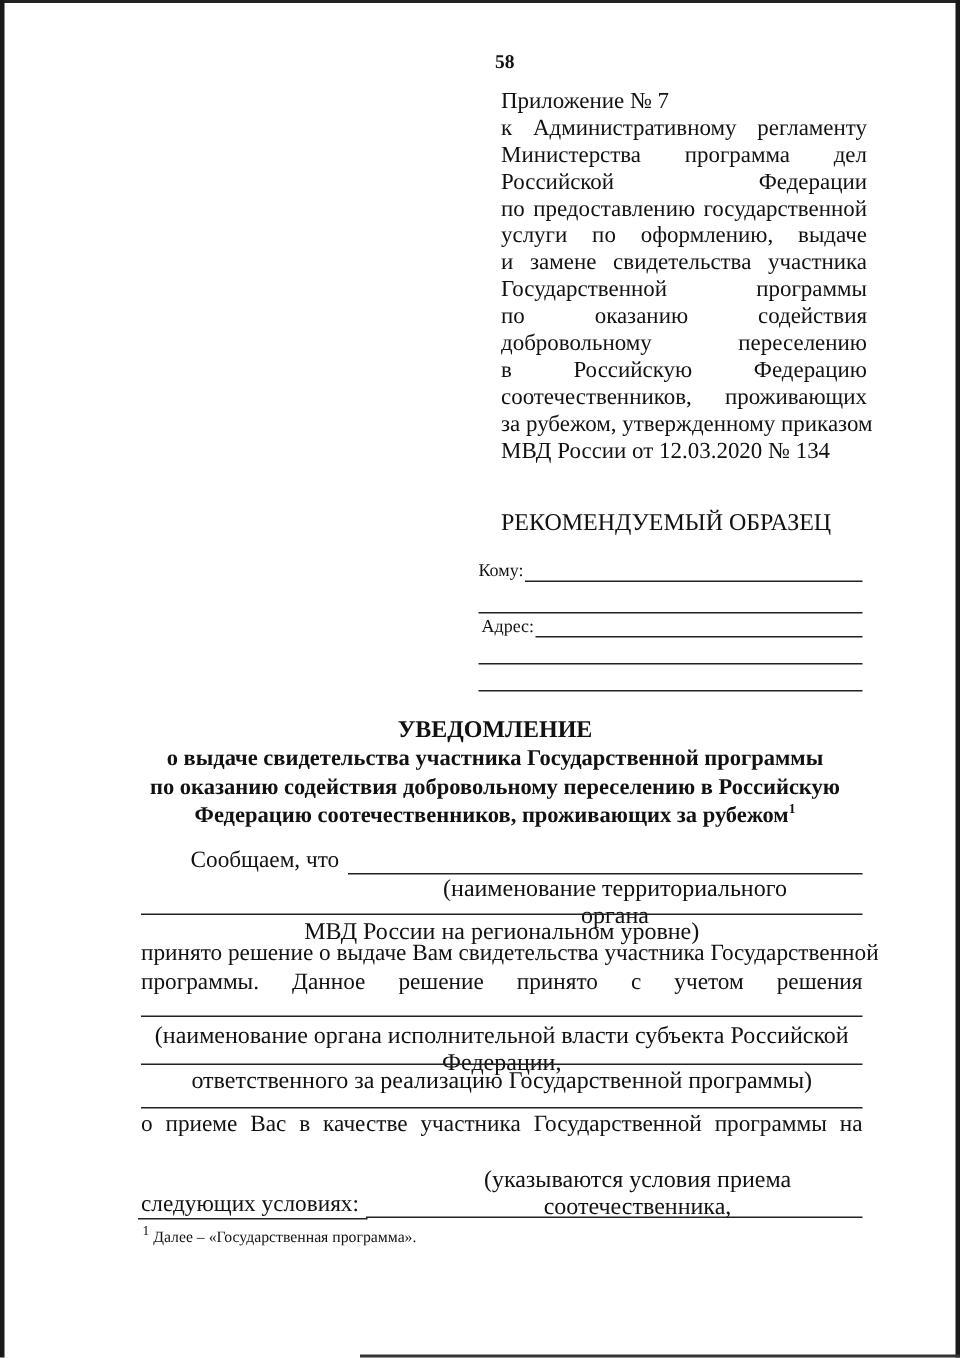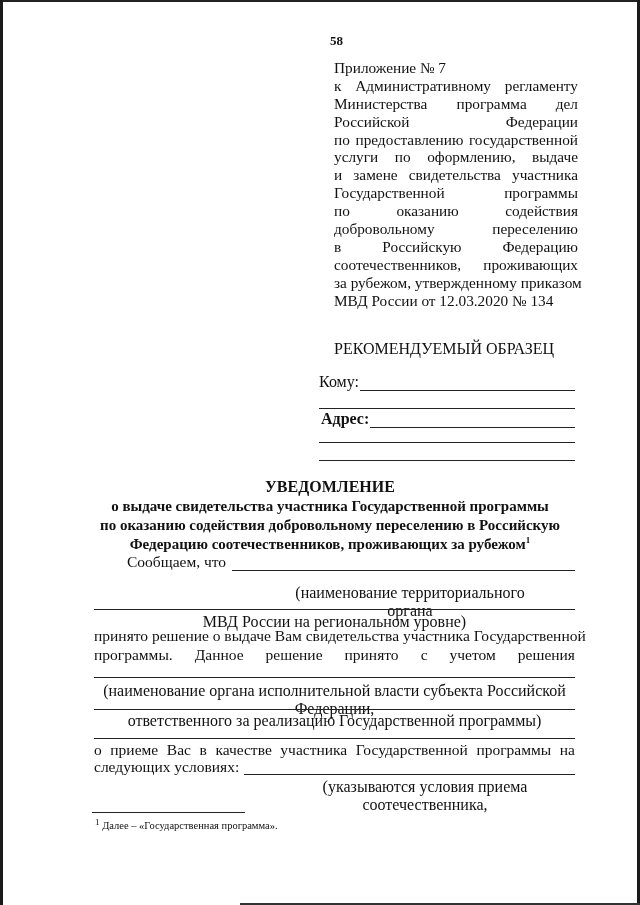--- a/index.html
+++ b/index.html
@@ -8,21 +8,21 @@
     .frame-top { position: absolute; left: 0; top: 0; width: 640px; height: 2px; background: #222; }
     .frame-left { position: absolute; left: 0; top: 0; width: 3px; height: 905px; background: #1a1a1a; }
     .frame-right { position: absolute; right: 0; top: 0; width: 3px; height: 905px; background: #1a1a1a; }
     .frame-bottom { position: absolute; left: 240px; bottom: 0; width: 400px; height: 2px; background: #333; }
     .abs { position: absolute; }
     .page-num { left: 330px; top: 33px; font-size: 13px; font-weight: bold; }
     .appendix { left: 334px; top: 59px; width: 244px; font-size: 15.3px; line-height: 17.9px; }
     .appendix .line { display: block; text-align: justify; text-align-last: justify; white-space: nowrap; height: 17.9px; }
     .appendix .line.first, .appendix .line.last { text-align-last: left; }
     .sample { left: 334px; top: 340px; font-size: 16px; font-weight: normal; }
-    .field-row { display: flex; align-items: flex-end; font-size: 16px; }
+    .field-row { display: flex; align-items: flex-end; font-size: 12px; }
     .uline { flex: 1; border-bottom: 1.3px solid #222; height: 14px; margin-left: 1px; }
     .hline { position: absolute; height: 0; border-top: 1.4px solid #222; }
     .title { left: 80px; width: 500px; text-align: center; font-weight: bold; }
     .t1 { top: 478px; font-size: 16px; }
     .t2 { top: 497px; font-size: 15px; line-height: 19px; }
     sup { font-size: 9px; line-height: 0; }
     .body-text { font-size: 15.5px; }
     .caption { font-size: 16px; text-align: center; }
     .just { text-align: justify; text-align-last: justify; white-space: nowrap; }
     .foot { left: 95px; top: 820px; font-size: 10.5px; }
@@ -54,53 +54,53 @@
   <span class="line last">МВД России от 12.03.2020 № 134</span>
 </div>
 
 <div class="abs sample">РЕКОМЕНДУЕМЫЙ ОБРАЗЕЦ</div>
 
 <div class="abs field-row" style="left:319px; top:373px; width:256px;">
   <span>Кому:</span>
   <span class="uline"></span>
 </div>
 <div class="hline" style="left:319px; top:408px; width:256px;"></div>
-<div class="abs field-row" style="left:321px; top:410px; width:254px;font-weight:bold;">
+<div class="abs field-row" style="left:321px; top:410px; width:254px;">
   <span>Адрес:</span>
   <span class="uline"></span>
 </div>
 <div class="hline" style="left:319px; top:442px; width:256px;"></div>
 <div class="hline" style="left:319px; top:460px; width:256px;"></div>
 
 <div class="abs title t1">УВЕДОМЛЕНИЕ</div>
 <div class="abs title t2">
   <div>о выдаче свидетельства участника Государственной программы</div>
   <div>по оказанию содействия добровольному переселению в Российскую</div>
   <div><span>Федерацию соотечественников, проживающих за рубежом</span><sup>1</sup></div>
 </div>
 
-<div class="abs field-row body-text" style="left:127px; top:553px; width:448px;justify-content:flex-end;">
+<div class="abs field-row body-text" style="left:127px; top:565px; width:448px;justify-content:flex-end;">
   <span>Сообщаем, что</span>
   <span class="uline" style="margin-left:6px;"></span>
 </div>
 <div class="abs caption" style="left:290px; top:584px; width:240px;">(наименование территориального органа</div>
 <div class="hline" style="left:94px; top:609px; width:481px;"></div>
 <div class="abs caption" style="left:94px; top:613px; width:481px;">МВД России на региональном уровне)</div>
 
 <div class="abs body-text just" style="left:94px; top:627px; width:481px;">принято решение о выдаче Вам свидетельства участника Государственной</div>
 <div class="abs body-text just" style="left:94px; top:646px; width:481px;">программы. Данное решение принято с учетом решения</div>
 
 <div class="hline" style="left:94px; top:677px; width:481px;"></div>
 <div class="abs caption" style="left:94px; top:682px; width:481px;">(наименование органа исполнительной власти субъекта Российской Федерации,</div>
 <div class="hline" style="left:94px; top:709px; width:481px;"></div>
 <div class="abs caption" style="left:94px; top:712px; width:481px;">ответственного за реализацию Государственной программы)</div>
 <div class="hline" style="left:94px; top:738px; width:481px;"></div>
 
 <div class="abs body-text just" style="left:94px; top:741px; width:481px;">о приеме Вас в качестве участника Государственной программы на</div>
-<div class="abs field-row body-text" style="left:94px; top:758px; width:481px;align-items:center;">
+<div class="abs field-row body-text" style="left:94px; top:794px; width:481px;">
   <span>следующих условиях:</span>
   <span class="uline" style="margin-left:5px;"></span>
 </div>
 <div class="abs caption" style="left:285px; top:778px; width:280px;">(указываются условия приема соотечественника,</div>
 
 <div class="hline" style="left:92px; top:812px; width:153px; border-top-width:1px;"></div>
 <div class="abs foot">
   <sup>1</sup>
   <span>Далее – «Государственная программа».</span>
 </div>

